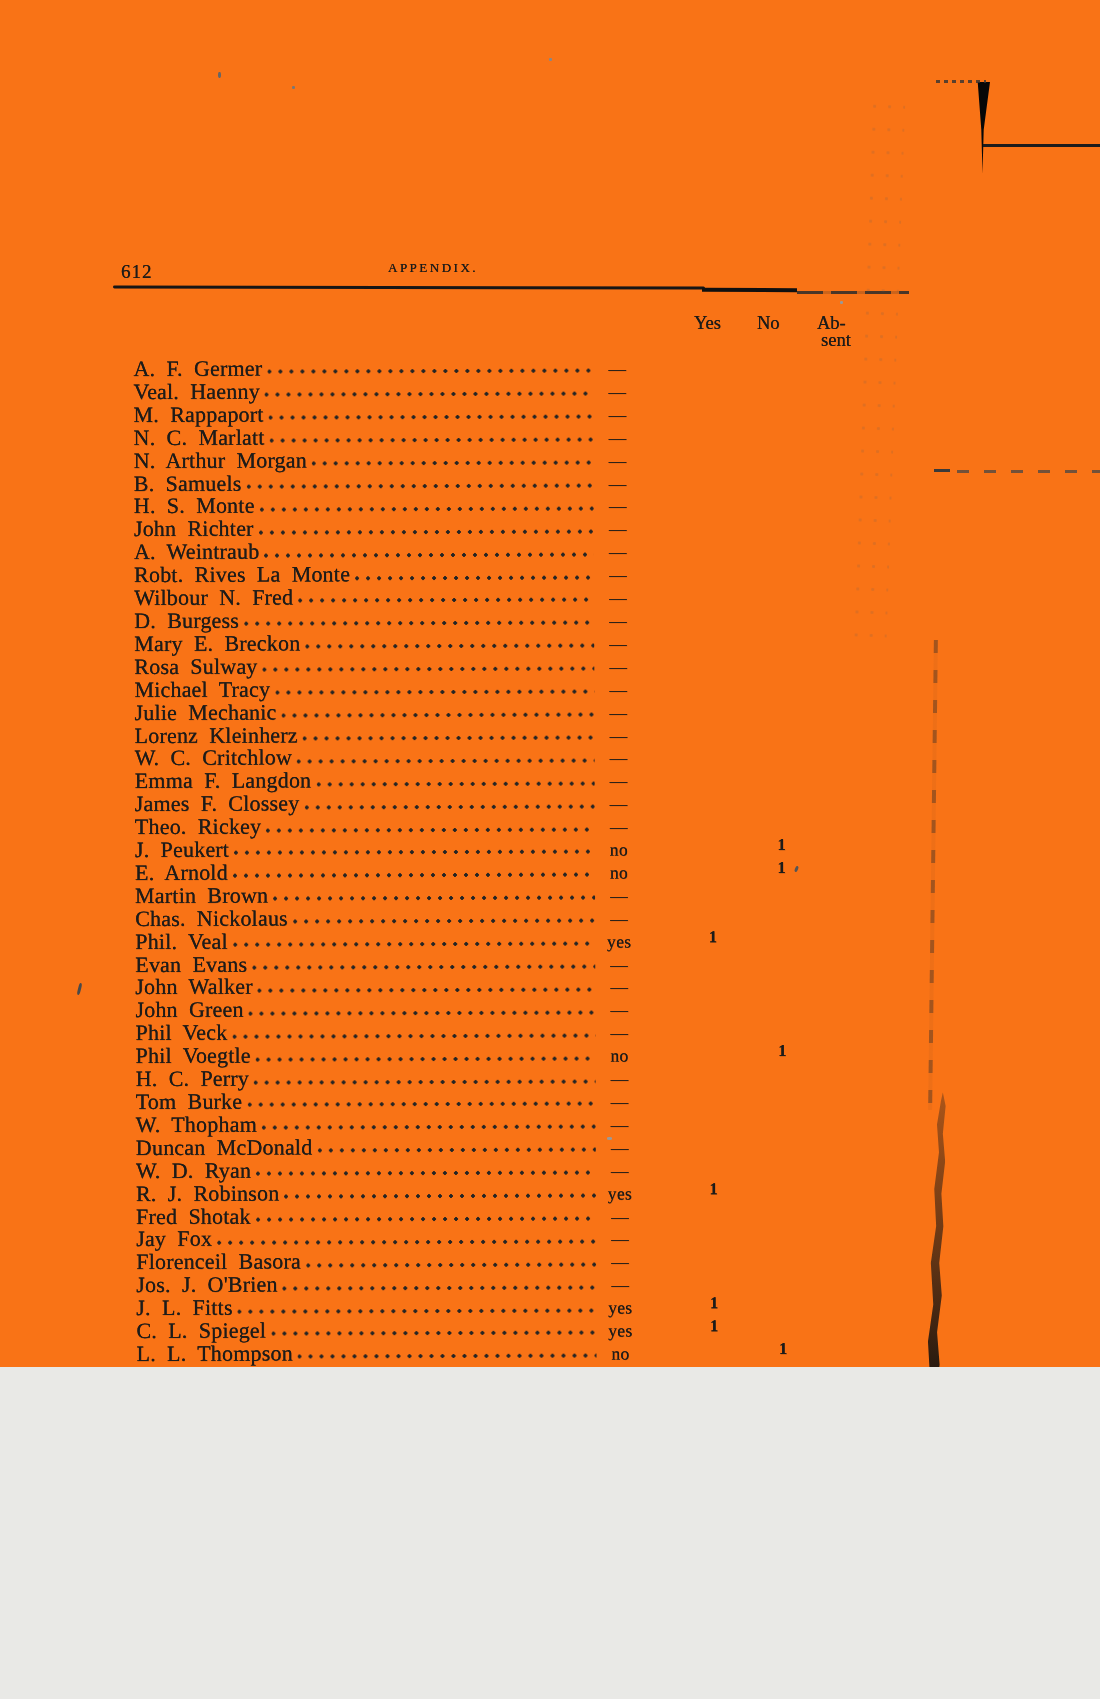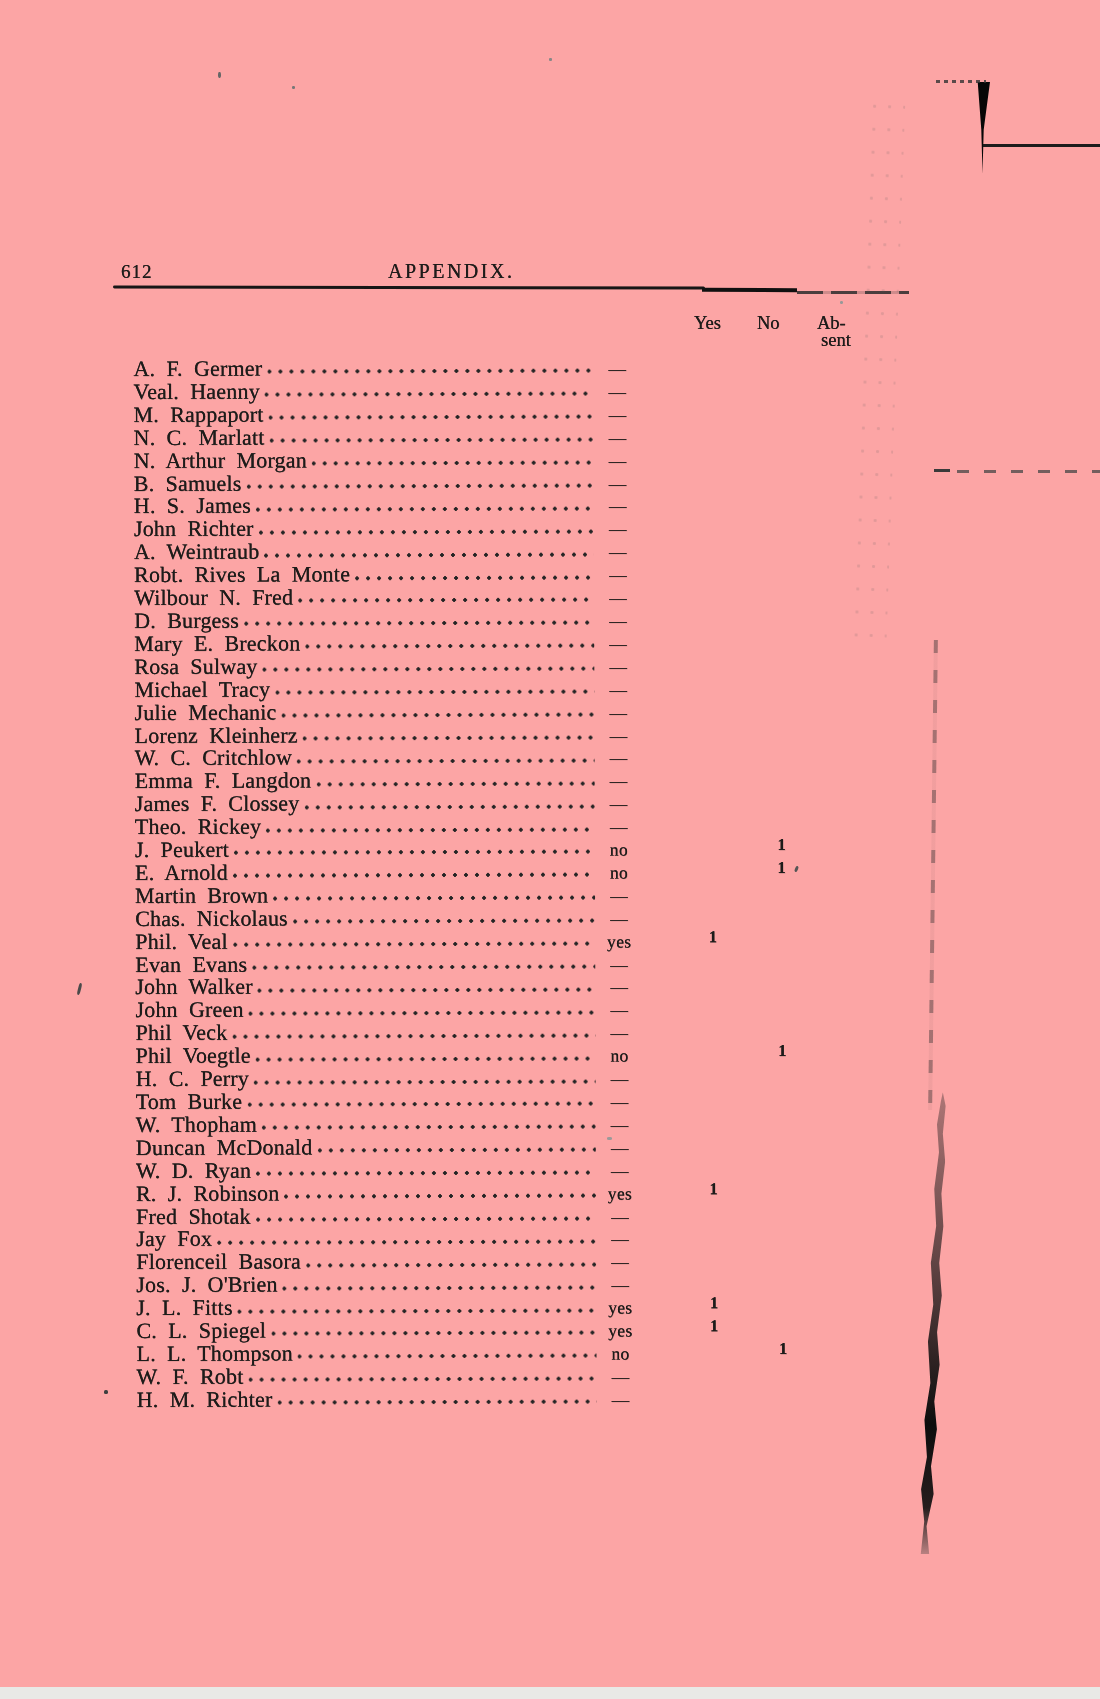--- a/index.html
+++ b/index.html
@@ -1,35 +1,35 @@
 <!DOCTYPE html>
 <html><head>
 <meta charset="utf-8">
 <style>
   html,body{margin:0;padding:0;background:#e9e9e6;}
   .page{
     position:relative;
-    width:1100px;height:1687px;
-    background:#fca5a5;
+    width:1100px;height:1367px;
+    background:#f97316;
     font-family:"Liberation Serif","DejaVu Serif",serif;
     color:#1b1b1b;
     overflow:hidden;
   }
   .ink{
     color:#1d1c1a;
     text-shadow:0 0 .6px rgba(25,25,25,.85), .4px .4px 0 rgba(25,25,25,.28);
   }
   
   .page-number{
     position:absolute;left:121px;top:261px;
     font-size:19px;letter-spacing:1px;
   }
   .page-title{
     position:absolute;left:388px;top:260px;
-    font-size:20px;letter-spacing:2.5px;
+    font-size:13px;letter-spacing:2.5px;
   }
   .rule-a{position:absolute;left:113px;top:286px;width:592px;height:3px;background:#161616;transform:rotate(.12deg);border-radius:2px;}
   .rule-b{position:absolute;left:702px;top:288px;width:95px;height:3.5px;background:#101010;transform:rotate(.3deg);}
   .rule-c{position:absolute;left:797px;top:291px;width:112px;height:2.5px;opacity:.85;
     background:repeating-linear-gradient(90deg,#2b2b2b 0 26px,rgba(43,43,43,.25) 26px 34px);}
   
   .col-head{position:absolute;font-size:18.5px;}
   .col-yes{left:694px;top:313px;}
   .col-no{left:757px;top:313px;}
   .col-ab{left:817px;top:313px;text-align:center;}
@@ -147,21 +147,21 @@
     <div class="row">
       <span class="name ink">B. Samuels</span>
       <span class="dots"></span>
       <span class="vote ink">—</span>
       <span class="mark mark-yes ink"></span>
       <span class="mark mark-no ink"></span>
       <span class="mark mark-absent ink"></span>
     </div>
 
     <div class="row">
-      <span class="name ink">H. S. James</span>
+      <span class="name ink">H. S. Monte</span>
       <span class="dots"></span>
       <span class="vote ink">—</span>
       <span class="mark mark-yes ink"></span>
       <span class="mark mark-no ink"></span>
       <span class="mark mark-absent ink"></span>
     </div>
 
     <div class="row">
       <span class="name ink">John Richter</span>
       <span class="dots"></span>

